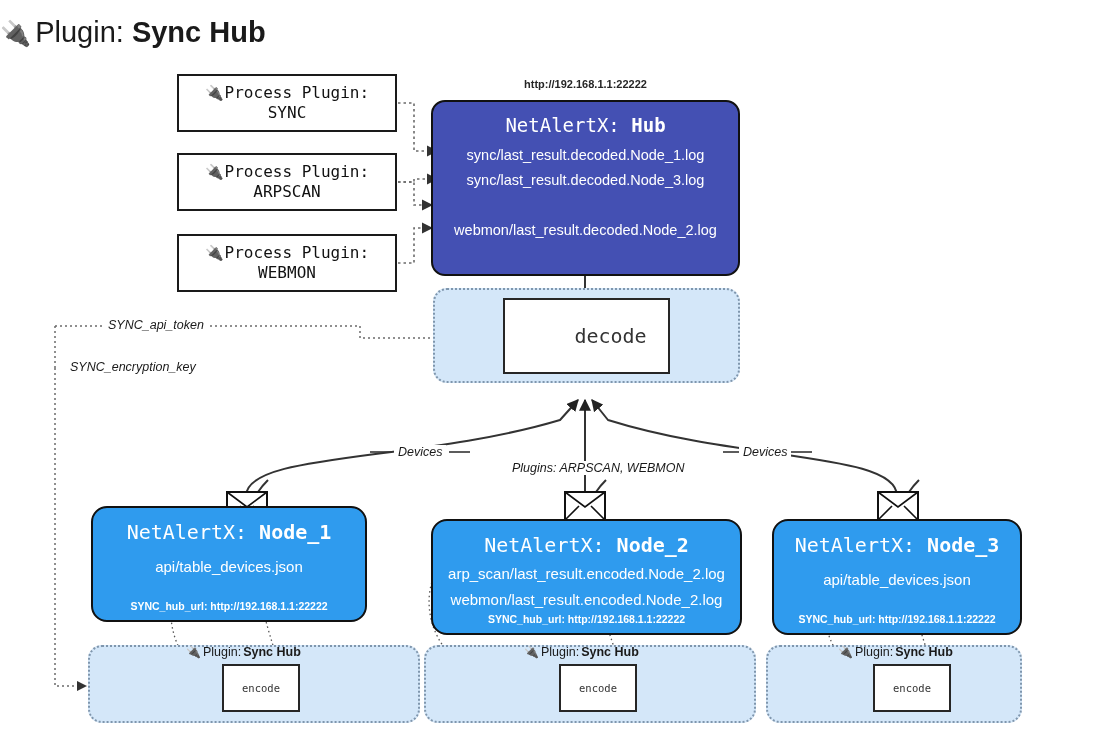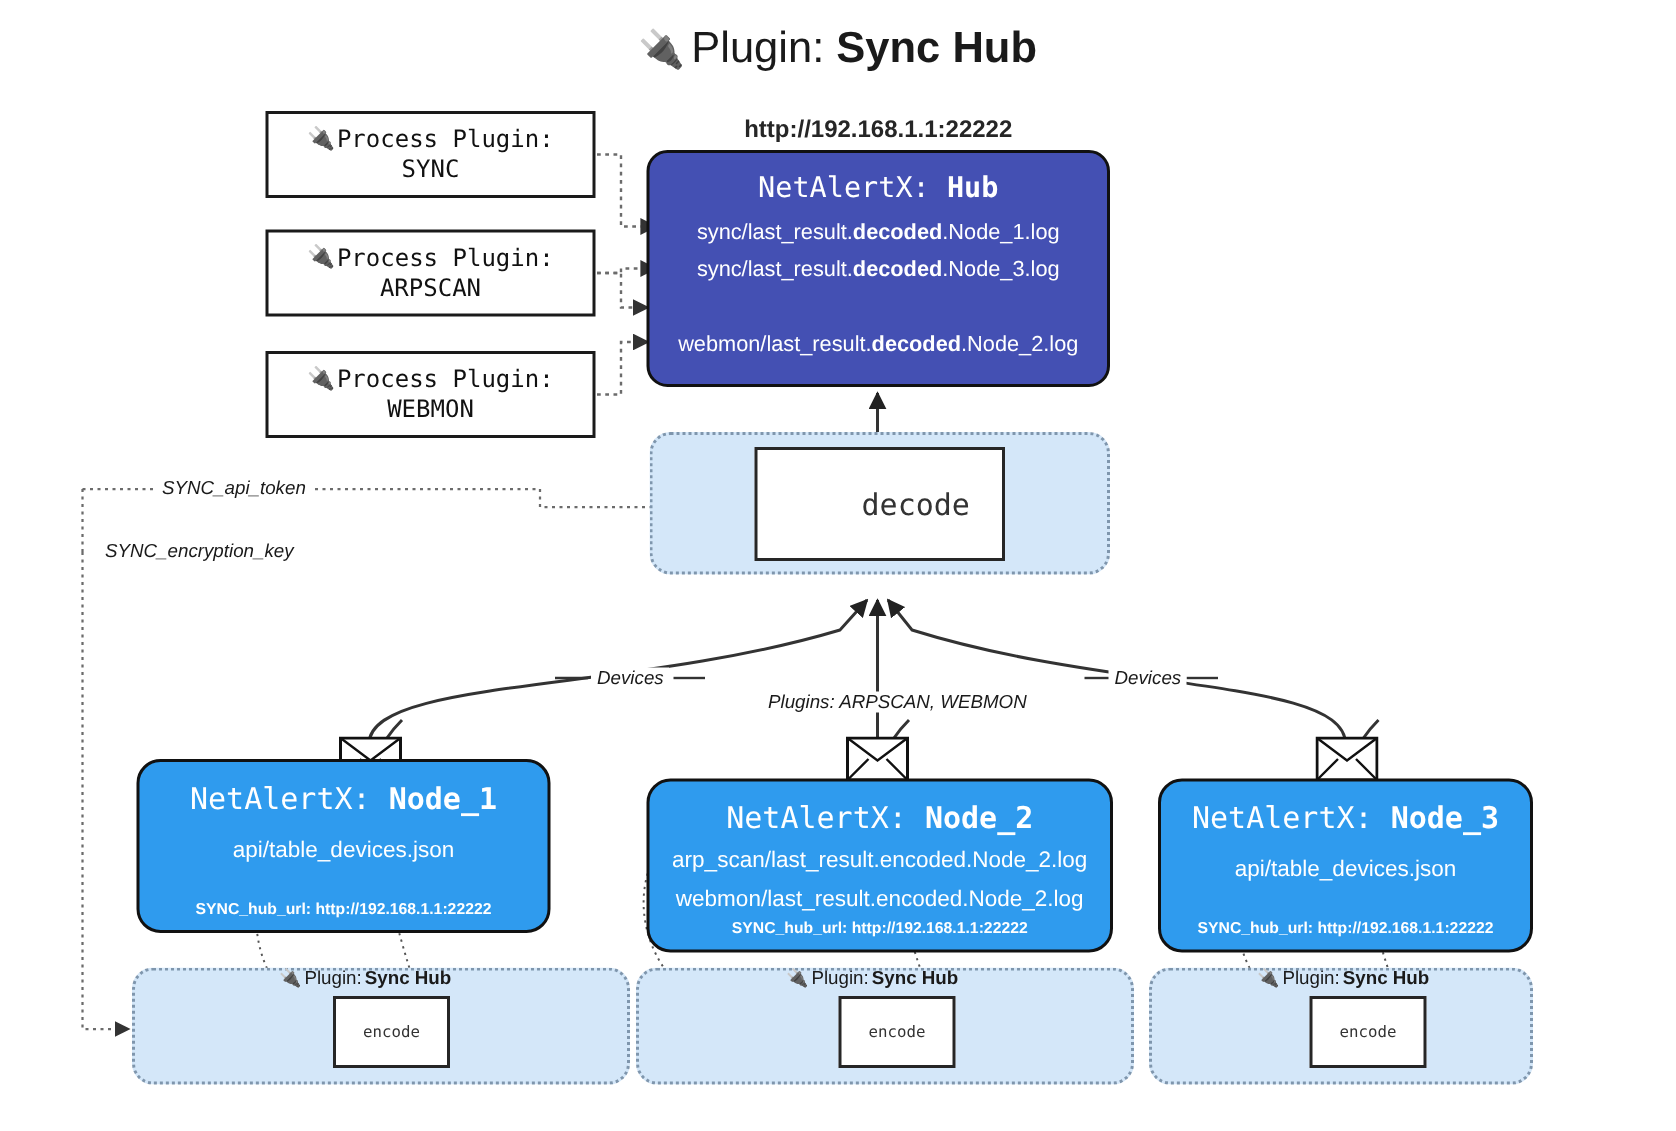--- a/index.html
+++ b/index.html
@@ -20,21 +20,21 @@
     left: 0; top: 0;
     width: 1117px; height: 754px;
     pointer-events: none;
   }
 
   
   .page-title {
     position: absolute;
     left: 0; top: 16px;
     width: 1117px;
-    text-align: center;
+    text-align: left;
     font-size: 29px;
     color: #1a1a1a;
     white-space: nowrap;
   }
   .page-title .plug { font-size: 25px; margin-right: 4px; }
   .page-title .lead { font-weight: 400; }
   .page-title .strong { font-weight: bold; }
 
   
   .proc-box {
@@ -52,29 +52,29 @@
     justify-content: center;
     line-height: 1.28;
   }
   .proc-box .l1 { display: flex; align-items: center; white-space: nowrap; }
   .proc-box .l1 .plug { font-family: "Liberation Sans", sans-serif; font-size: 15px; margin-right: 1px; }
   .proc-box .l2 { white-space: nowrap; }
 
   
   .hub-url {
     position: absolute;
-    font-size: 16px;
+    font-size: 11px;
     font-weight: bold;
     color: #262626;
     white-space: nowrap;
   }
   .hub-box {
     position: absolute;
     left: 431px; top: 100px;
-    width: 309px; height: 158px;
+    width: 309px; height: 176px;
     background: #4450b3;
     border: 2.5px solid #111;
     border-radius: 14px;
     color: #ffffff;
   }
   .hub-title {
     position: absolute;
     left: 0; top: 12px; width: 100%;
     text-align: center;
     font-family: "DejaVu Sans Mono", "Liberation Mono", monospace;
@@ -83,21 +83,21 @@
   }
   .hub-title b { font-weight: bold; }
   .hub-line {
     position: absolute;
     left: 0; width: 100%;
     text-align: center;
     font-size: 14.5px;
     color: #ffffff;
     white-space: nowrap;
   }
-  .hub-line b { font-weight: bold; }
+  .hub-line b { font-weight: normal; }
 
   
   .band {
     position: absolute;
     background: #d4e7f9;
     border: 2px dotted #7f96ad;
     border-radius: 14px;
   }
 
   

